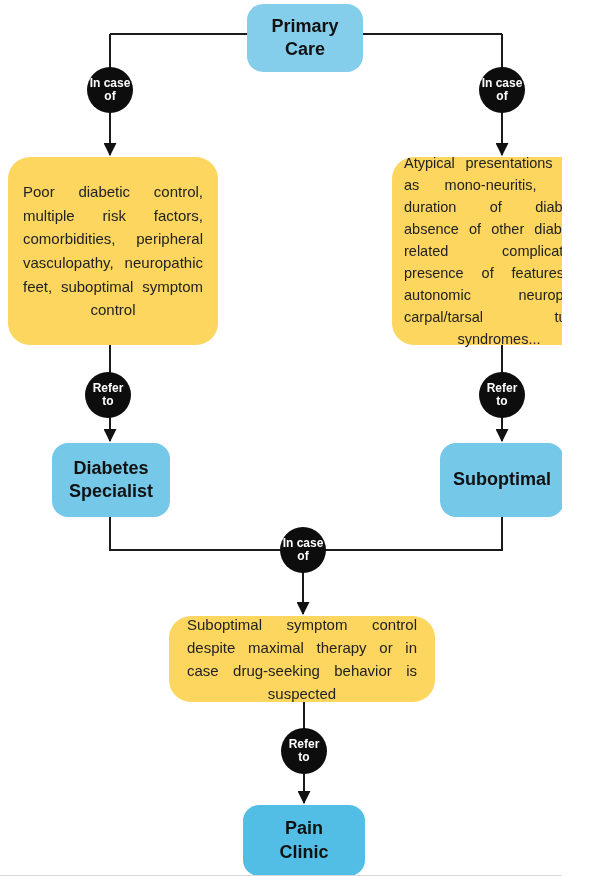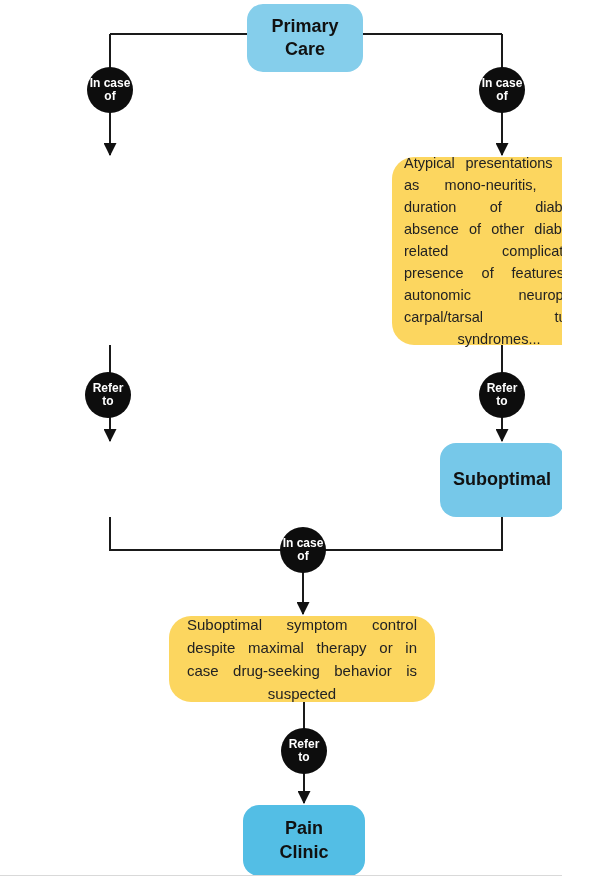--- a/index.html
+++ b/index.html
@@ -65,25 +65,32 @@
 
     <path d="M304,702 V730" stroke="#1a1a1a" stroke-width="2" fill="none"></path>
     <path d="M304,772 V803" stroke="#1a1a1a" stroke-width="2" fill="none" marker-end="url(#arrow)"></path>
   </svg>
 
   <div class="node blue" style="left:247px; top:4px; width:116px; height:68px; background:var(--blue-light);">
     <div class="node-label">Primary
 Care</div>
   </div>
 
+  <div class="node yellow" style="left:8px; top:157px; width:210px; height:188px;">
+    <div class="cond-text">Poor diabetic control, multiple risk factors, comorbidities, peripheral vasculopathy, neuropathic feet, suboptimal symptom control</div>
+  </div>
 
   <div class="node yellow" style="left:392px; top:157px; width:214px; height:188px;">
     <div class="cond-text tight">Atypical presentations such as mono-neuritis, short duration of diabetes, absence of other diabetes-related complications, presence of features of autonomic neuropathy, carpal/tarsal tunnel syndromes...</div>
   </div>
 
+  <div class="node blue" style="left:52px; top:443px; width:118px; height:74px;">
+    <div class="node-label">Diabetes
+Specialist</div>
+  </div>
 
   <div class="node blue" style="left:440px; top:443px; width:124px; height:74px;">
     <div class="node-label">Suboptimal</div>
   </div>
 
   <div class="node blue" style="left:243px; top:805px; width:122px; height:71px; background:var(--blue-dark);">
     <div class="node-label">Pain
 Clinic</div>
   </div>
 

